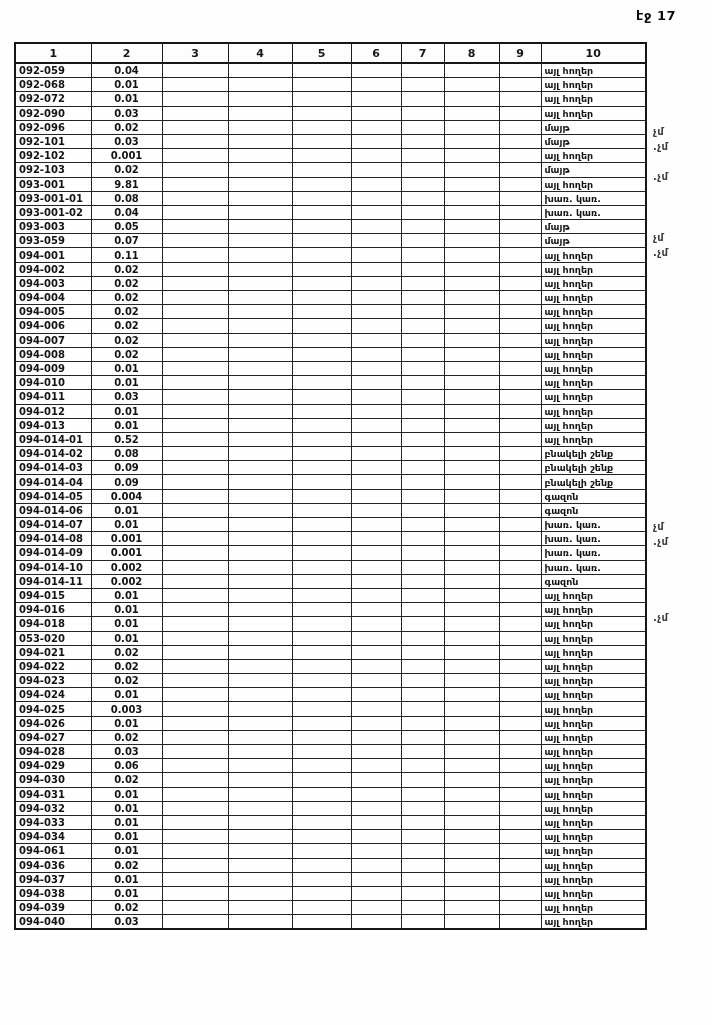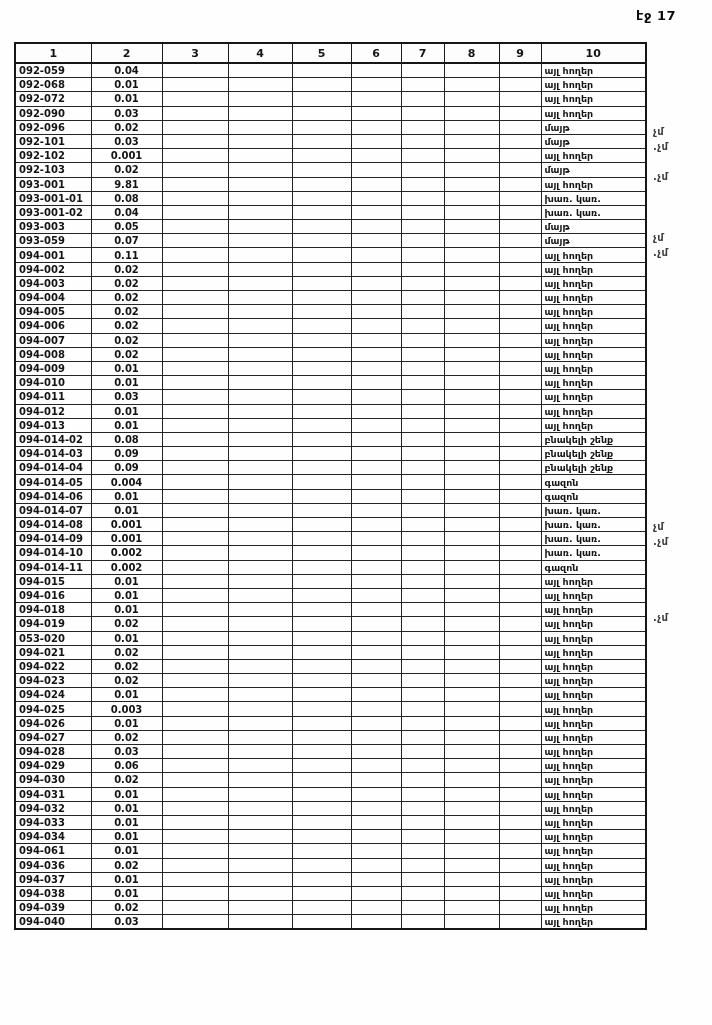--- a/index.html
+++ b/index.html
@@ -384,20 +384,32 @@
         <td class="c3 empty"></td>
         <td class="c4 empty"></td>
         <td class="c5 empty"></td>
         <td class="c6 empty"></td>
         <td class="c7 empty"></td>
         <td class="c8 empty"></td>
         <td class="c9 empty"></td>
         <td class="c10">այլ հողեր</td>
       </tr>
       <tr>
+        <td class="c1">094-014-01</td>
+        <td class="c2">0.52</td>
+        <td class="c3 empty"></td>
+        <td class="c4 empty"></td>
+        <td class="c5 empty"></td>
+        <td class="c6 empty"></td>
+        <td class="c7 empty"></td>
+        <td class="c8 empty"></td>
+        <td class="c9 empty"></td>
+        <td class="c10">այլ հողեր</td>
+      </tr>
+      <tr>
         <td class="c1">094-014-02</td>
         <td class="c2">0.08</td>
         <td class="c3 empty"></td>
         <td class="c4 empty"></td>
         <td class="c5 empty"></td>
         <td class="c6 empty"></td>
         <td class="c7 empty"></td>
         <td class="c8 empty"></td>
         <td class="c9 empty"></td>
         <td class="c10">բնակելի շենք</td>
@@ -530,32 +542,20 @@
         <td class="c5 empty"></td>
         <td class="c6 empty"></td>
         <td class="c7 empty"></td>
         <td class="c8 empty"></td>
         <td class="c9 empty"></td>
         <td class="c10">այլ հողեր</td>
       </tr>
       <tr>
         <td class="c1">094-018</td>
         <td class="c2">0.01</td>
-        <td class="c3 empty"></td>
-        <td class="c4 empty"></td>
-        <td class="c5 empty"></td>
-        <td class="c6 empty"></td>
-        <td class="c7 empty"></td>
-        <td class="c8 empty"></td>
-        <td class="c9 empty"></td>
-        <td class="c10">այլ հողեր</td>
-      </tr>
-      <tr>
-        <td class="c1">094-019</td>
-        <td class="c2">0.02</td>
         <td class="c3 empty"></td>
         <td class="c4 empty"></td>
         <td class="c5 empty"></td>
         <td class="c6 empty"></td>
         <td class="c7 empty"></td>
         <td class="c8 empty"></td>
         <td class="c9 empty"></td>
         <td class="c10">այլ հողեր</td>
       </tr>
       <tr>

